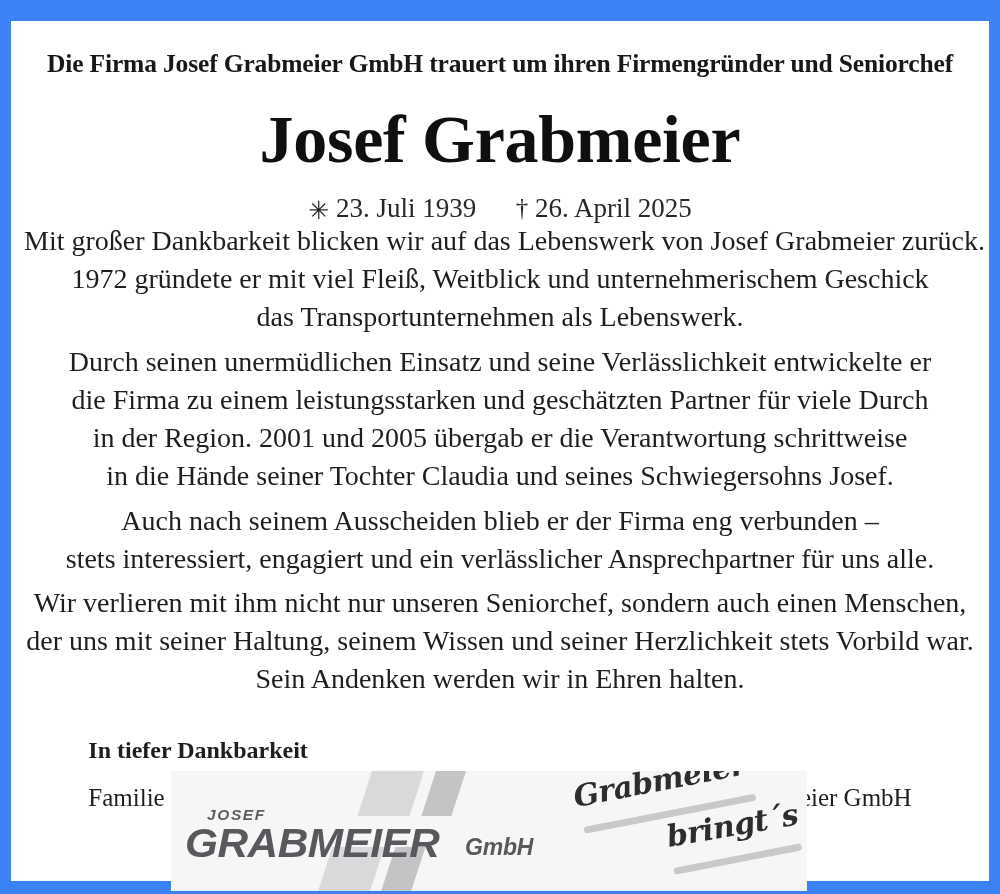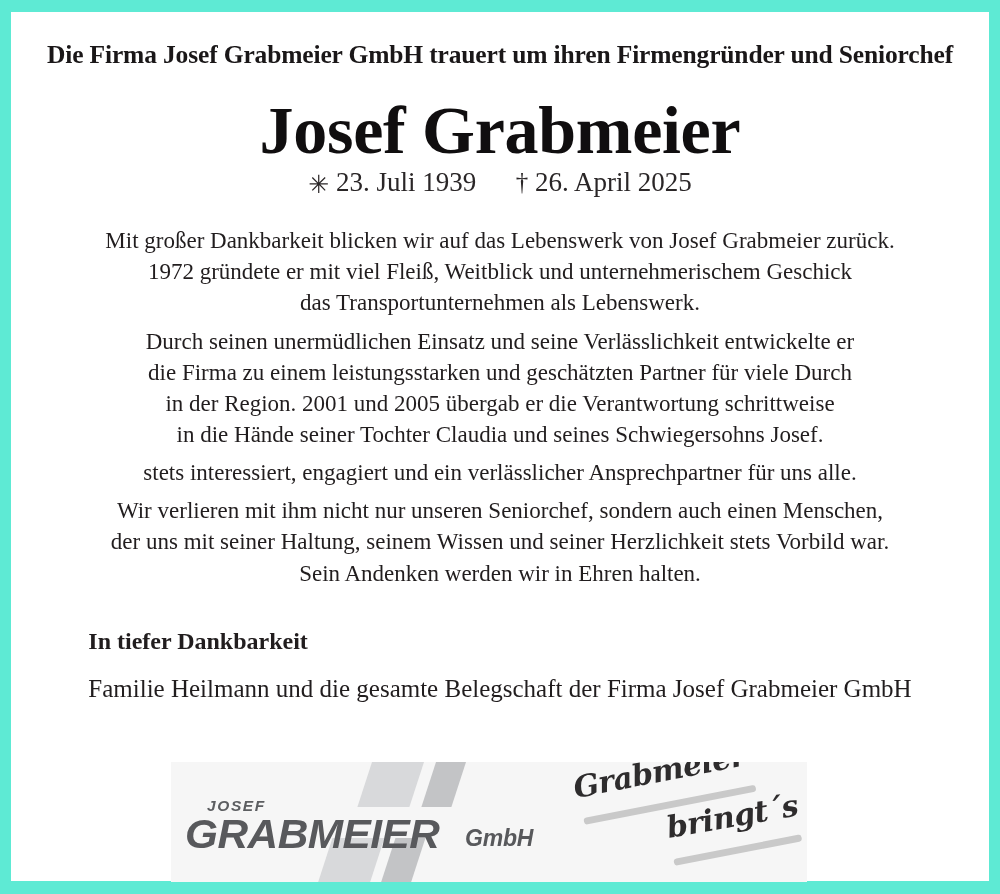--- a/index.html
+++ b/index.html
@@ -10,22 +10,22 @@
   body {
     width: 1000px;
     height: 894px;
     font-family: "Liberation Serif", "DejaVu Serif", serif;
   }
 
   .obituary-frame {
     box-sizing: border-box;
     width: 1000px;
     height: 894px;
-    background: #5eead4;
-    padding: 12px 11px 13px 11px;
+    background: #3b82f6;
+    padding: 21px 11px 13px 11px;
   }
 
   .obituary-card {
     box-sizing: border-box;
     width: 100%;
     height: 100%;
     background: #ffffff;
     position: relative;
     display: flex;
     flex-direction: column;
@@ -47,44 +47,43 @@
     font-size: 68px;
     font-weight: bold;
     color: #100e0f;
     text-align: center;
     line-height: 1;
     margin-top: 27px;
     letter-spacing: -0.3px;
   }
 
   .life-dates {
-    margin-top: 5px;
+    margin-top: 22px;
     font-size: 27px;
     color: #2a2627;
     text-align: right;
     line-height: 1;
     white-space: nowrap;
   }
   .life-dates .sym {
     font-size: 25px;
     position: relative;
   }
   .life-dates .birth-sym { top: 2px; }
   .life-dates .death-sym { top: -1px; }
   .life-dates .gap {
     display: inline-block;
     width: 26px;
   }
 
   .body-text {
-    margin-top: 29px;
     width: 952px;
     text-align: center;
     color: #211d1e;
-    font-size: 23px;
+    font-size: 28px;
     line-height: 1.355;
   }
   .body-text .para {
     margin: 0 0 7px 0;
   }
   .body-text .para:last-child {
     margin-bottom: 0;
   }
   .body-text .ln {
     display: block;
@@ -272,20 +271,21 @@
       </div>
 
       <div class="para">
         <span class="ln">Durch seinen unermüdlichen Einsatz und seine Verlässlichkeit entwickelte er</span>
         <span class="ln">die Firma zu einem leistungsstarken und geschätzten Partner für viele Durch</span>
         <span class="ln">in der Region. 2001 und 2005 übergab er die Verantwortung schrittweise</span>
         <span class="ln">in die Hände seiner Tochter Claudia und seines Schwiegersohns Josef.</span>
       </div>
 
       <div class="para">
+        <span class="ln">Auch nach seinem Ausscheiden blieb er der Firma eng verbunden –</span>
         <span class="ln">stets interessiert, engagiert und ein verlässlicher Ansprechpartner für uns alle.</span>
       </div>
 
       <div class="para">
         <span class="ln">Wir verlieren mit ihm nicht nur unseren Seniorchef, sondern auch einen Menschen,</span>
         <span class="ln">der uns mit seiner Haltung, seinem Wissen und seiner Herzlichkeit stets Vorbild war.</span>
         <span class="ln">Sein Andenken werden wir in Ehren halten.</span>
       </div>
 
     </div>

